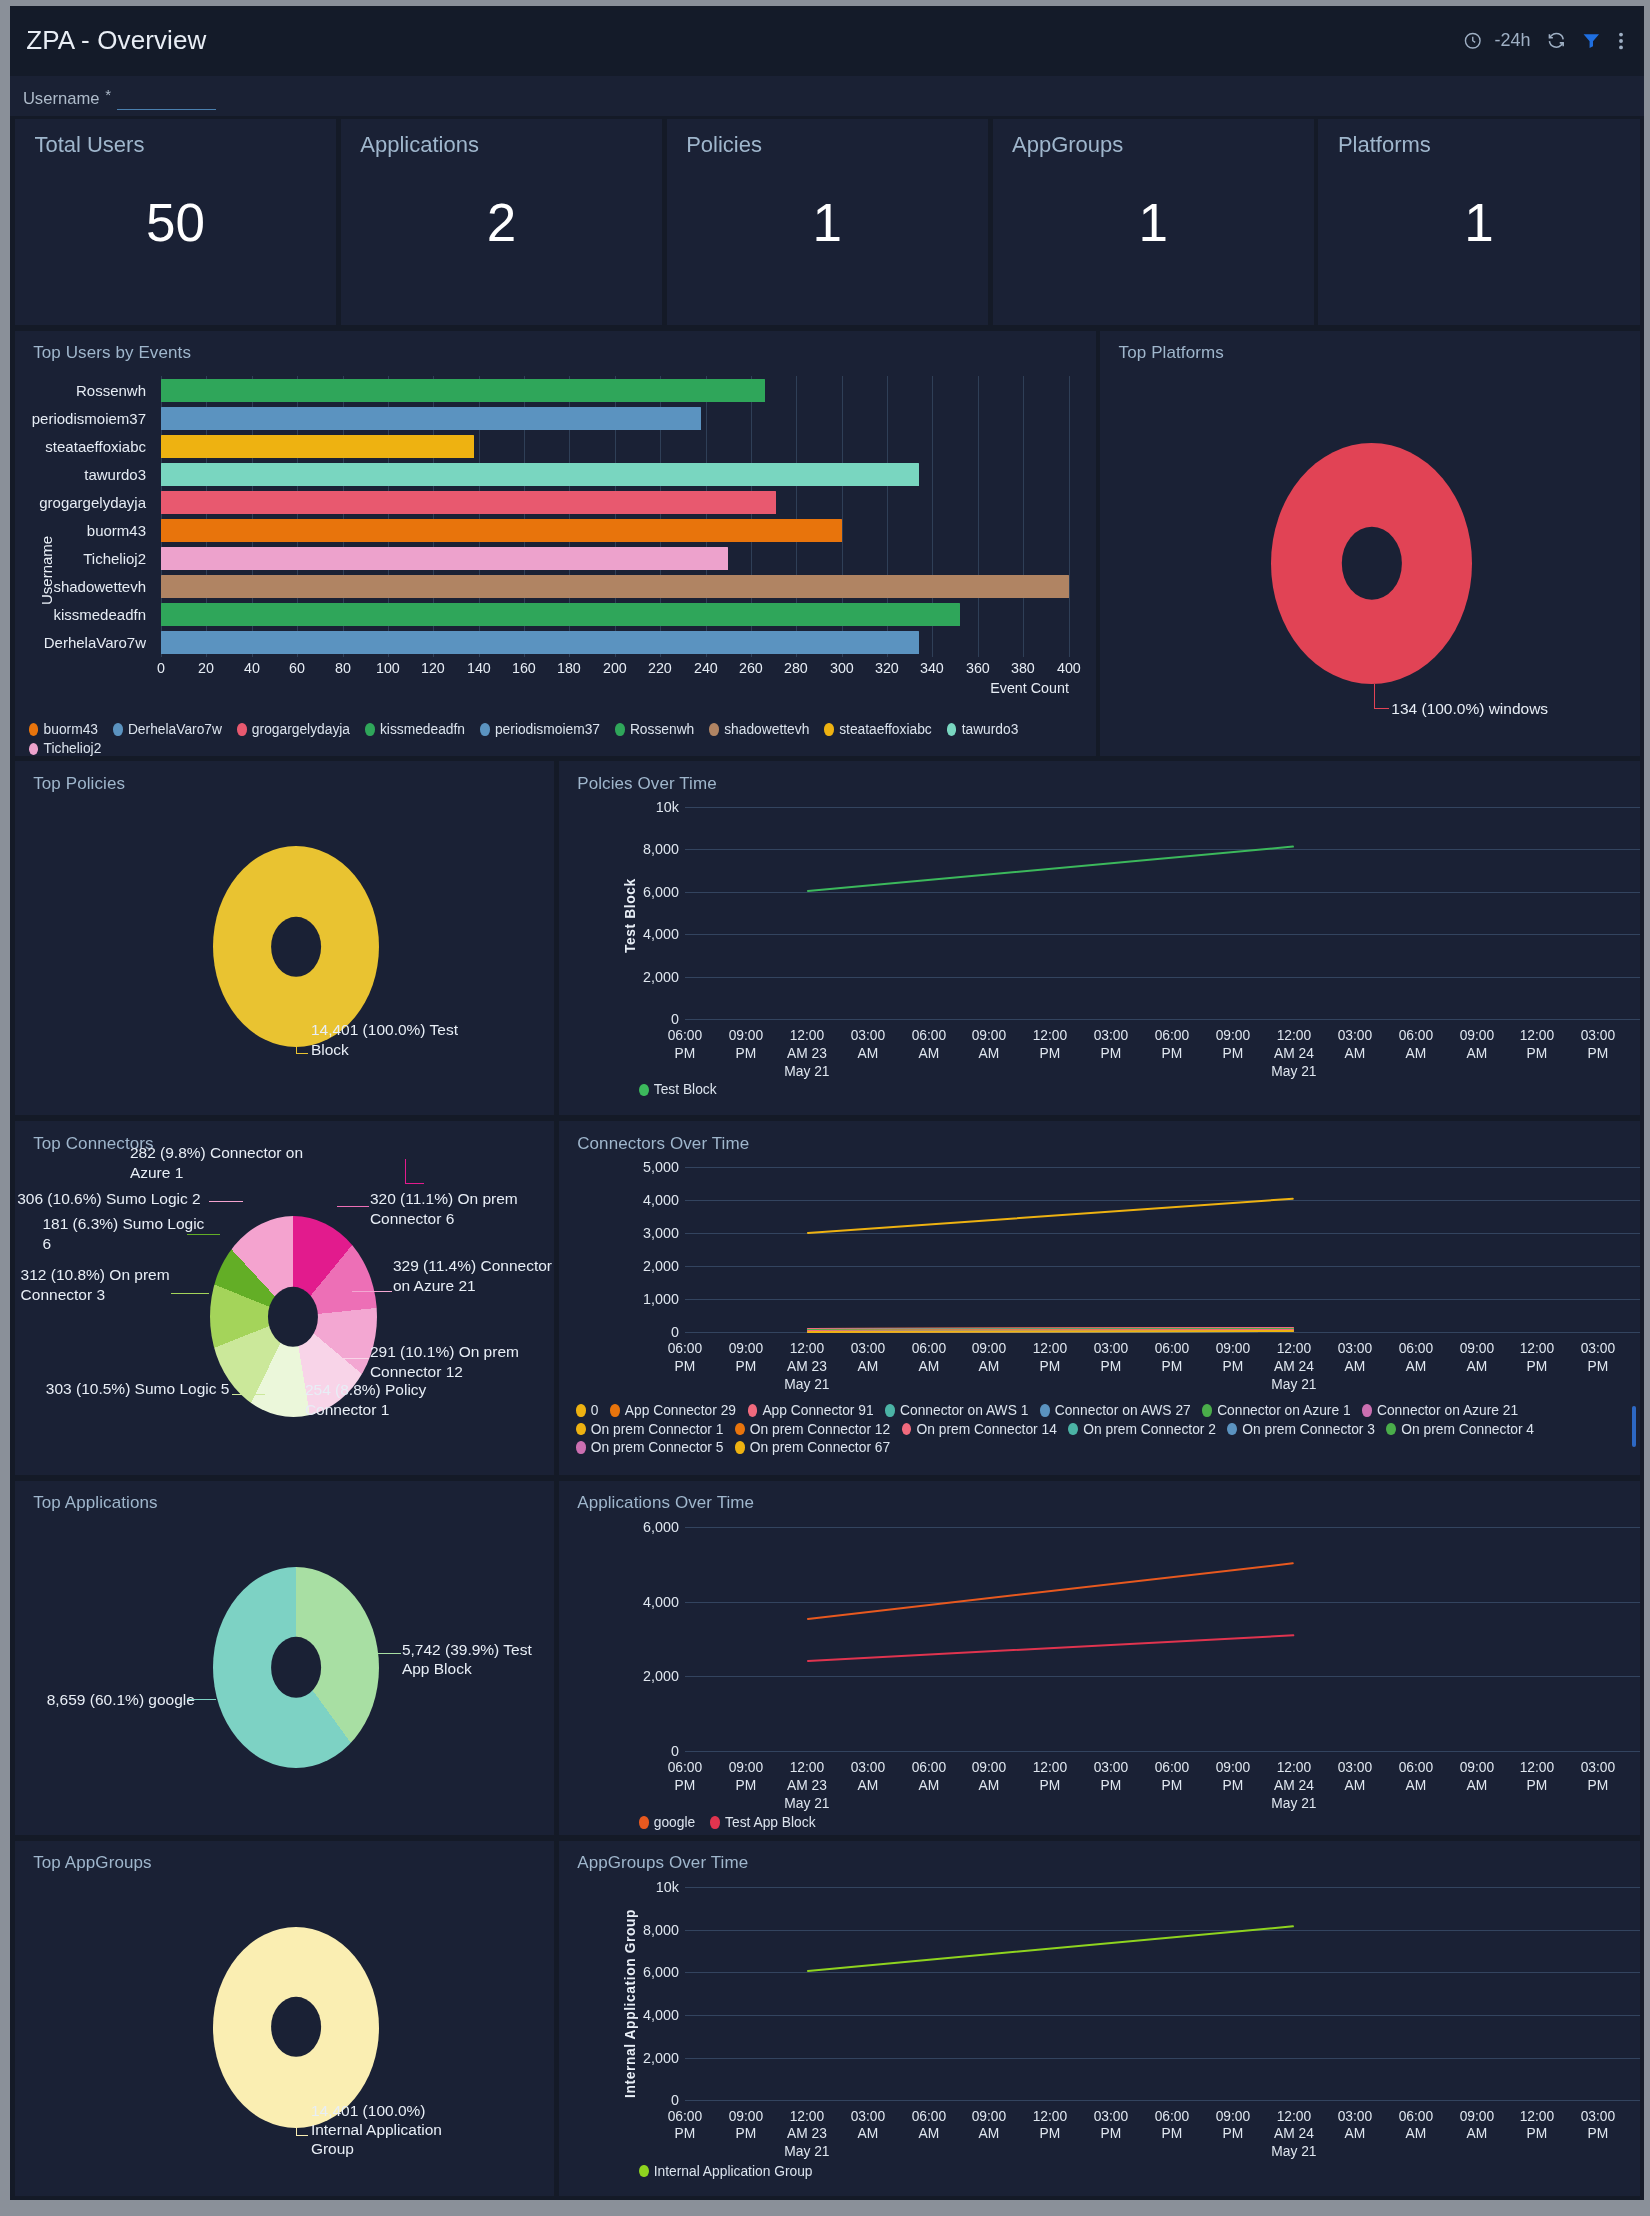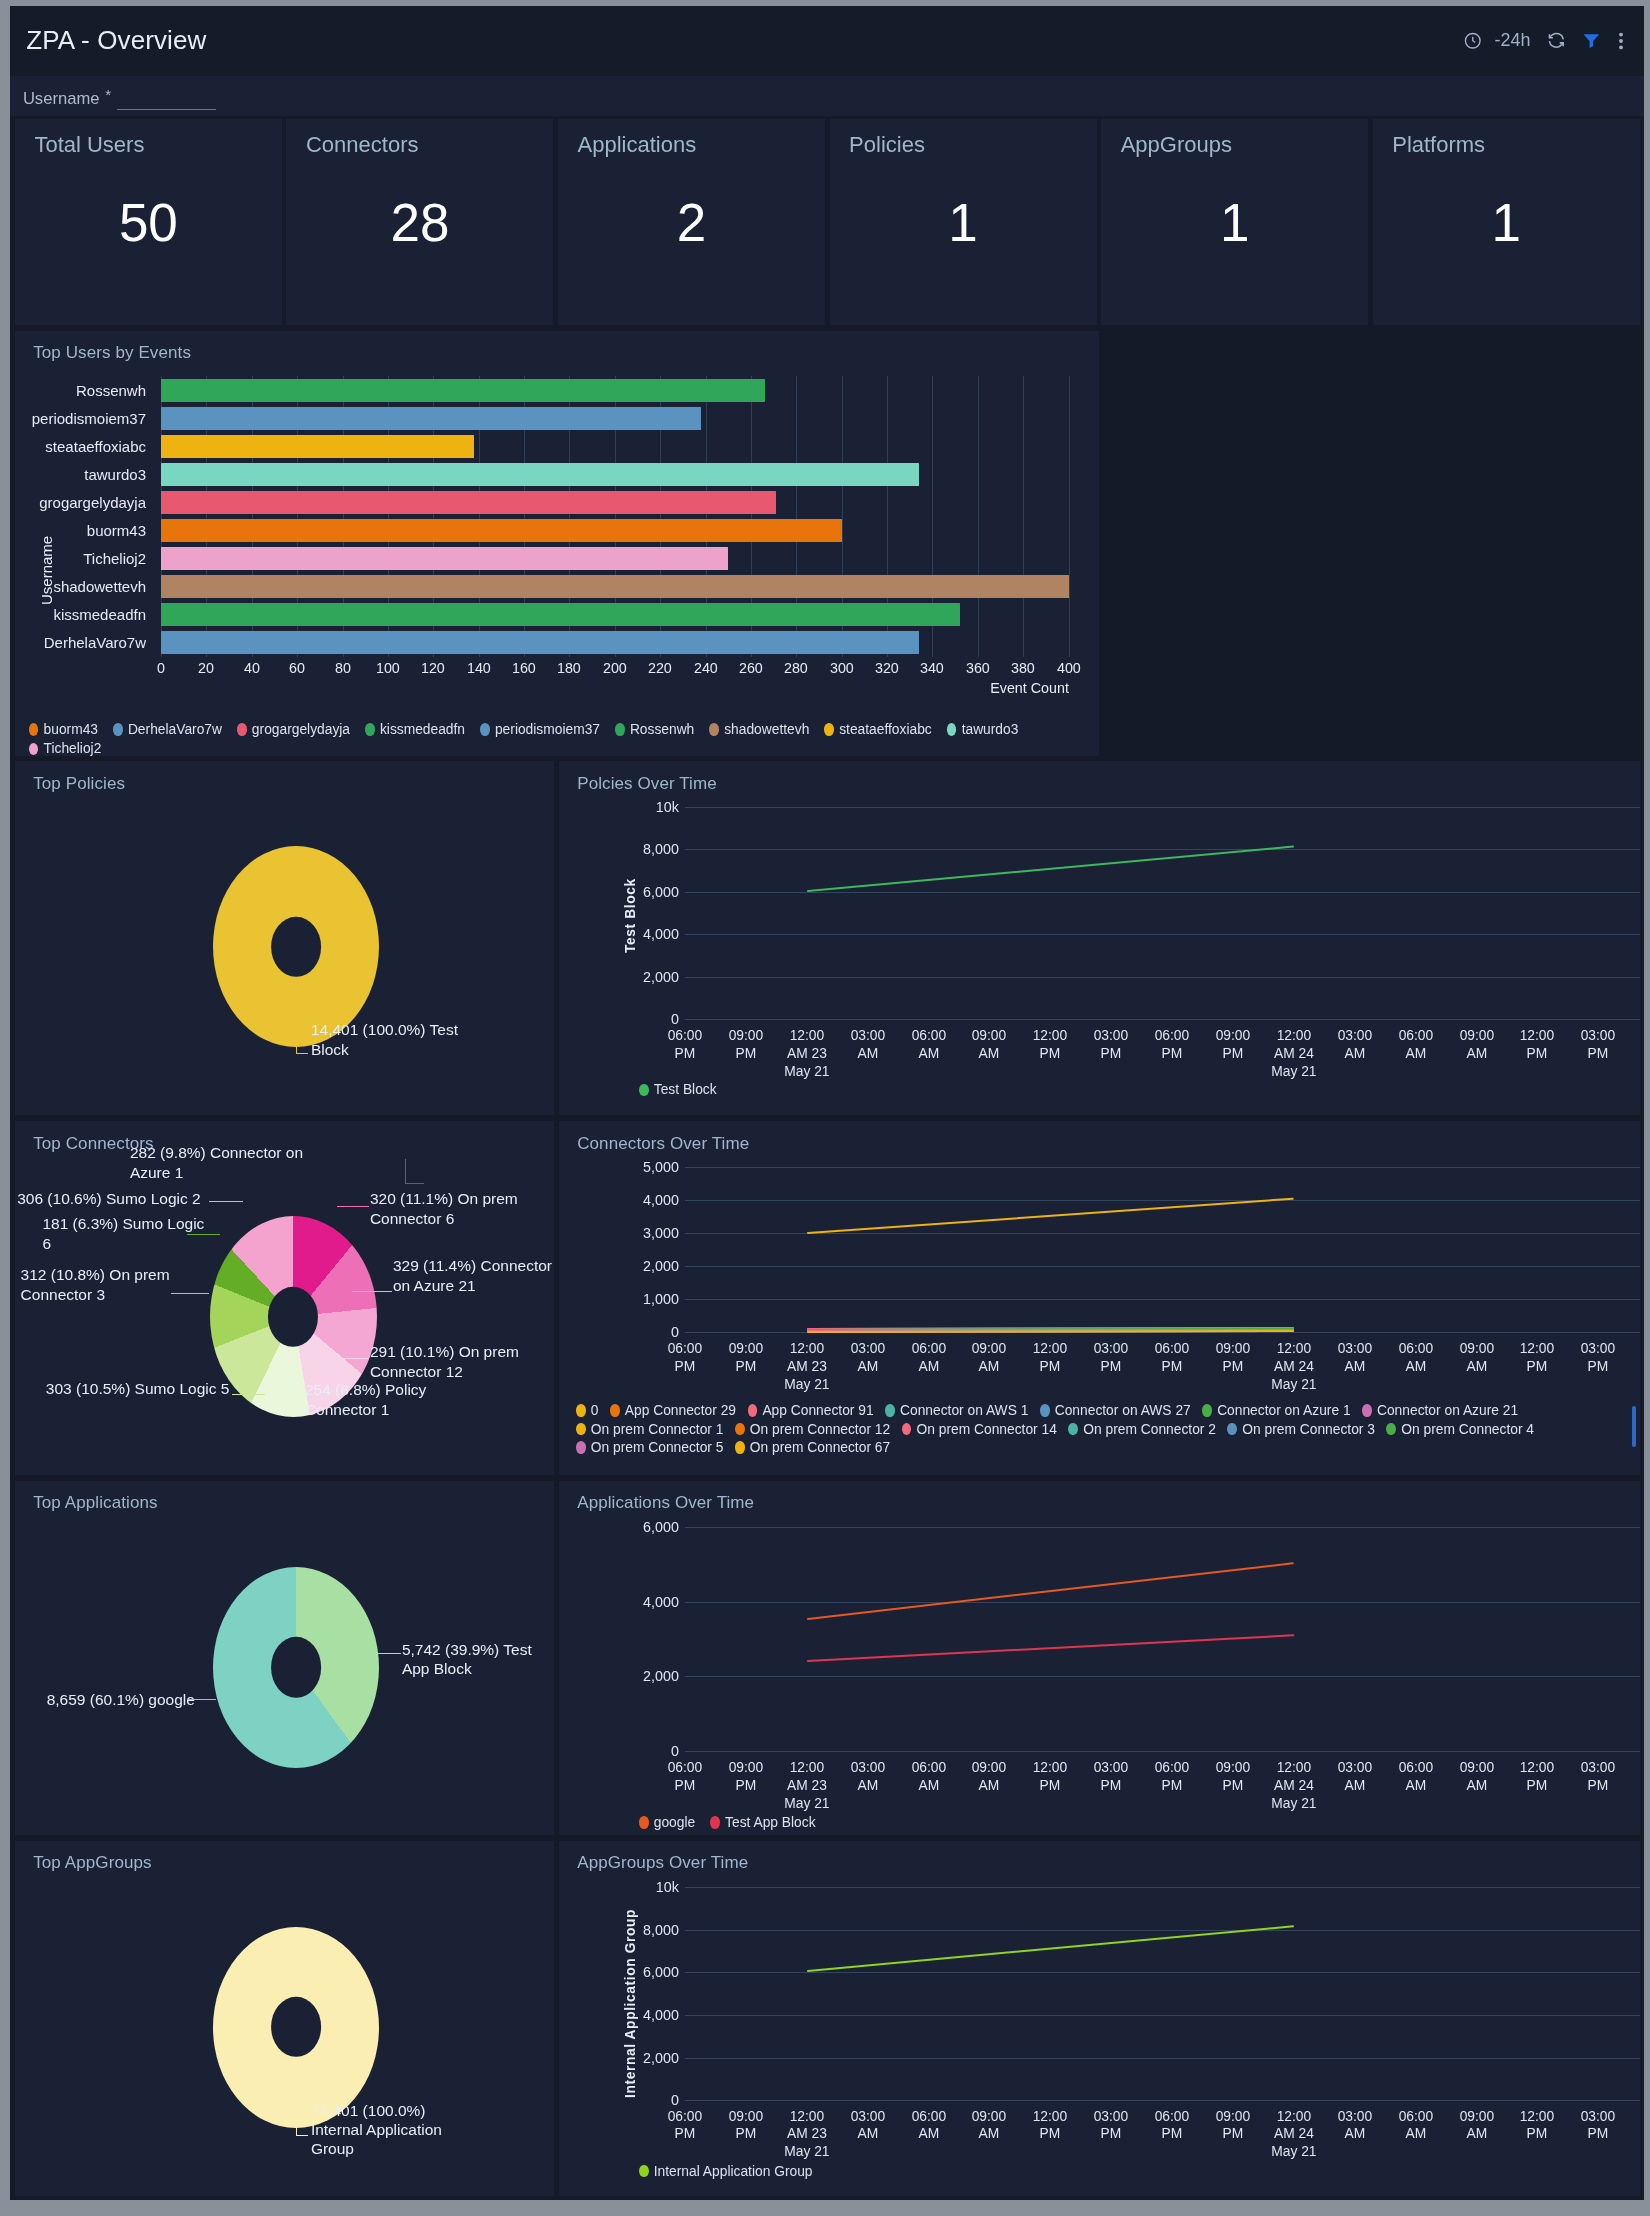--- a/index.html
+++ b/index.html
@@ -121,24 +121,20 @@
   </div>
 
   <div class="body">
 
     <div class="kpi-row" id="kpi-row">
         <div class="kpi">
           <div class="kpi-label">Total Users</div>
           <div class="kpi-value">50</div>
         </div>
         <div class="kpi">
-          <div class="kpi-label">Connectors</div>
-          <div class="kpi-value">28</div>
-        </div>
-        <div class="kpi">
           <div class="kpi-label">Applications</div>
           <div class="kpi-value">2</div>
         </div>
         <div class="kpi">
           <div class="kpi-label">Policies</div>
           <div class="kpi-value">1</div>
         </div>
         <div class="kpi">
           <div class="kpi-label">AppGroups</div>
           <div class="kpi-value">1</div>
@@ -284,20 +280,28 @@
               <span class="dot" style="background:#79d6c0"></span>
               <span>tawurdo3</span>
             </div>
             <div class="lg">
               <span class="dot" style="background:#eda2cc"></span>
               <span>Tichelioj2</span>
             </div>
           </div>
       </div>
 
+      <div class="panel" style="width:541px;height:425px;">
+        <div class="panel-title">Top Platforms</div>
+        <div class="donut-wrap" style="left:171px; top:112px;">
+          <div class="donut" style="width:201px;height:241px;background:#e14355;"></div>
+        </div>
+        <div class="leader" style="left:274px; top:353px; width:15px; height:25px; border-color:#e14355;"></div>
+        <div class="leader-lbl" style="left:291px; top:368px;">134 (100.0%) windows</div>
+      </div>
     </div>
 
     <div class="row">
       <div class="panel" style="width:541px;height:354px;">
         <div class="panel-title">Top Policies</div>
         <div class="donut-wrap" style="left:198px; top:85px;">
           <div class="donut" style="width:166px;height:201px;background:#e9c331;"></div>
         </div>
         <div class="leader" style="left:281px; top:270px; width:12.6px; height:23px; border-color:#e9c331;"></div>
         <div class="leader-lbl" style="left:296px; top:259px; width:155px;">14,401 (100.0%) Test Block</div>

